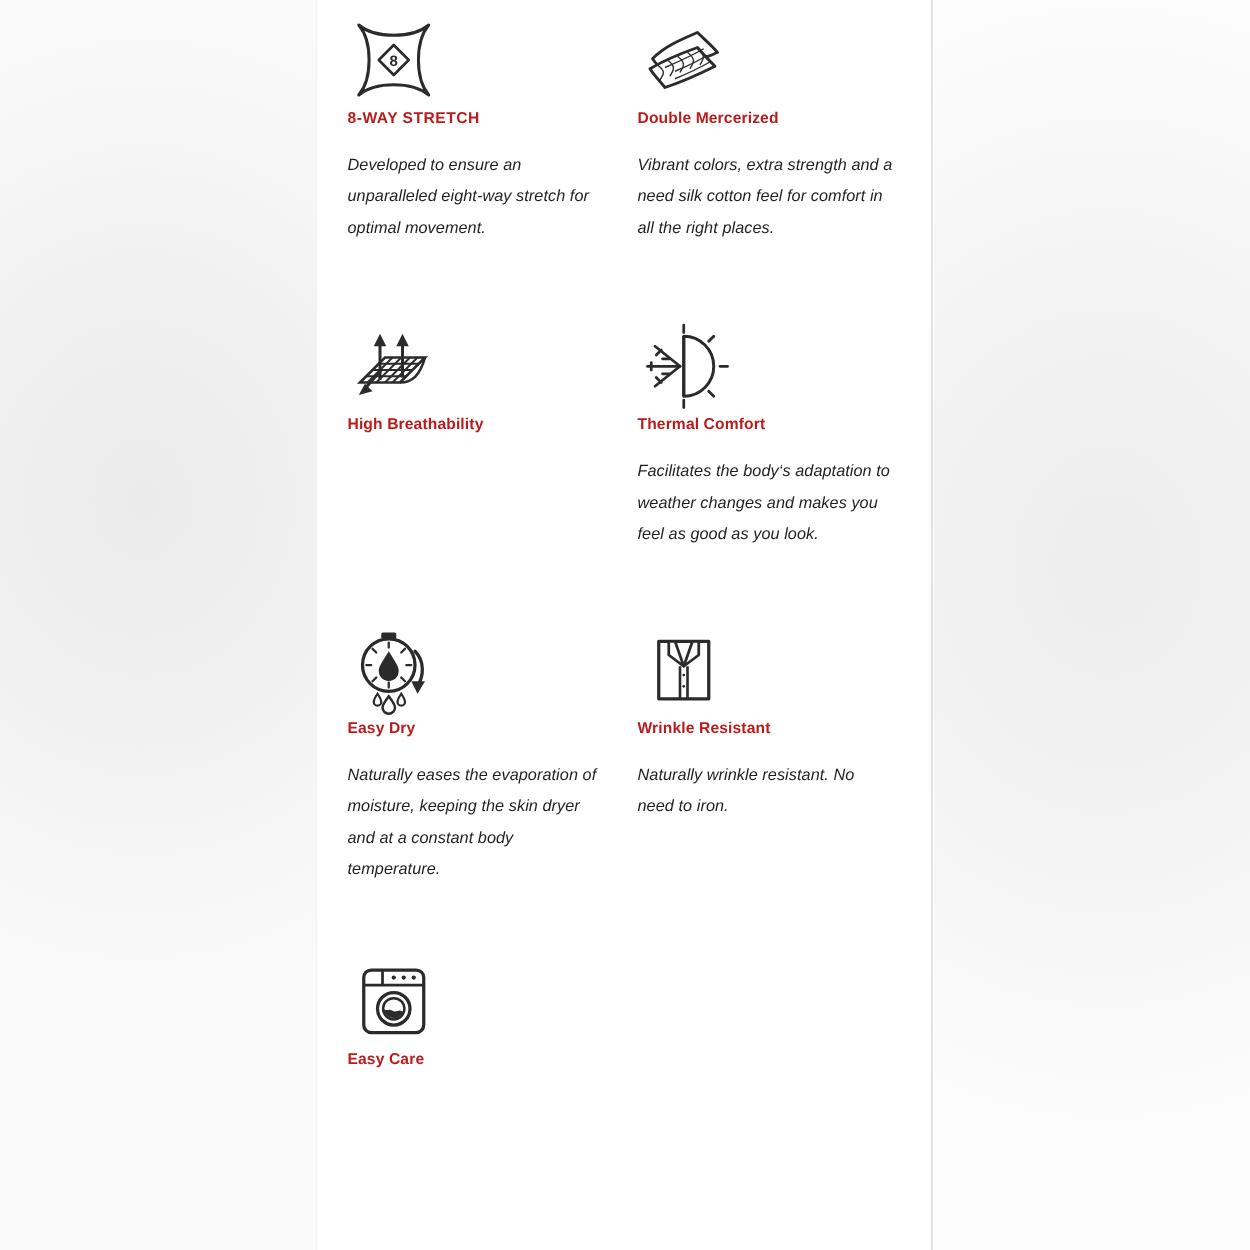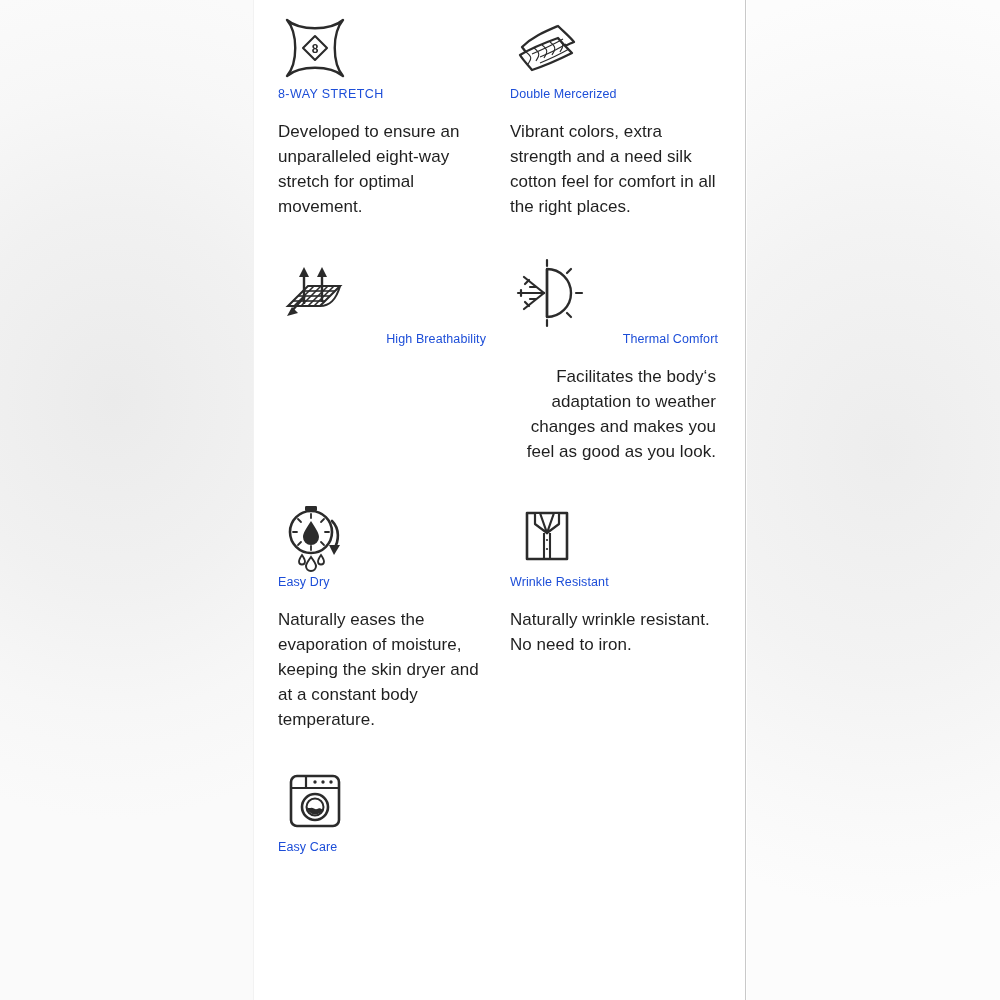--- a/index.html
+++ b/index.html
@@ -77,56 +77,57 @@
     column-gap: 0px;
   }
 
   .feature-cell {
     position: relative;
     padding-left: 24px;
     box-sizing: border-box;
   }
 
   .feature-cell.r1 { height: 245px; }
-  .feature-cell.r2 { height: 243px; text-align: right; }
+  .feature-cell.r2 { height: 243px; }
   .feature-cell.r3 { height: 265px; }
   .feature-cell.r4 { height: 247px; }
 
   .icon-wrap {
     height: 86px;
     display: flex;
     align-items: center;
     justify-content: flex-start;
     padding-top: 10px;
     box-sizing: border-box;
   }
   .icon-wrap svg { display: block; }
 
   .feature-title {
     font-family: "Liberation Sans", sans-serif;
     font-size: 12.5px;
-    font-weight: normal;
+    font-weight: bold;
     letter-spacing: 0.1px;
-    color: #1d4ed8;
+    color: #b91c1c;
     margin: 0 0 17px 0;
     line-height: 16px;
   }
   .feature-title.caps {
     letter-spacing: 0.4px;
   }
 
   .feature-desc {
     font-family: "Liberation Sans", sans-serif;
-    font-size: 17px;
+    font-size: 13px;
     font-weight: normal;
     color: #1f1f1f;
     line-height: 25px;
     margin: 0;
     max-width: 208px;
     letter-spacing: 0.05px;
+    font-style: italic;
   }
 
   
   .col2 .feature-desc { max-width: 206px; }
 </style>
 </head>
 <body>
 
 <div id="page">
 

